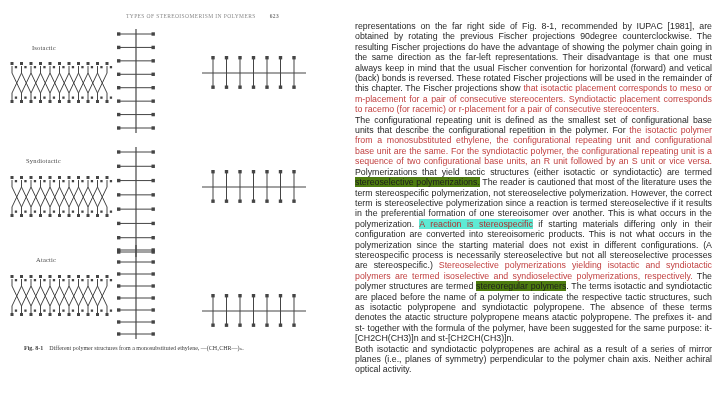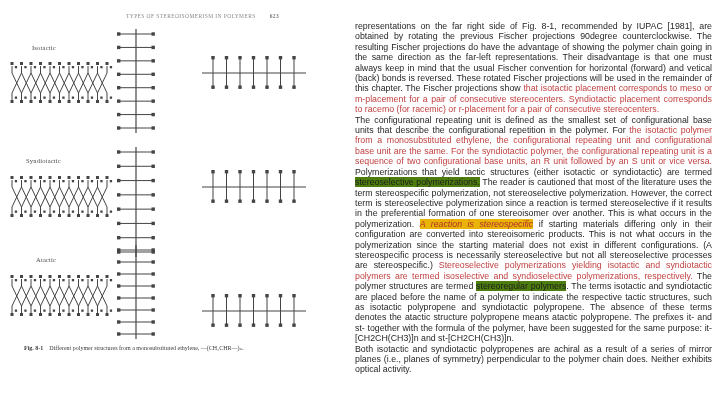--- a/index.html
+++ b/index.html
@@ -18,21 +18,21 @@
            font-family:"Liberation Serif","DejaVu Serif",serif;
            font-size:6px;color:#3c3c3c;white-space:nowrap;}
   .caption .cap-bold{font-weight:bold;margin-right:6px;}
   
   .right-page{position:absolute;left:355px;top:9px;width:357px;height:392px;margin-top:12px;}
   .para{margin:0;text-align:justify;font-size:8.8px;line-height:10.4px;
         color:#262626;letter-spacing:0px;}
   .seg-normal{color:#262626;}
   .seg-red{color:#c14040;}
   .seg-hl{background:#4d7c0f;color:#1e1e1e;}
-  .seg-hl-red{background:#eab308;color:#b03030;font-style:italic;}
+  .seg-hl-red{background:#5eead4;color:#b03030;}
 </style>
 </head>
 <body>
 
 <div class="screen">
 
   <div class="left-page">
 
     <div class="page-header">
       <span>TYPES OF STEREOISOMERISM IN POLYMERS</span><span class="pgnum">623</span>
@@ -462,16 +462,16 @@
       </svg>
 
     <div class="caption">
       <span class="cap-bold">Fig. 8-1</span><span>Different polymer structures from a monosubstituted ethylene, —(CH₂CHR—)ₙ.</span>
     </div>
   </div>
 
   <div class="right-page">
       <p class="para"><span class="seg-normal">representations on the far right side of Fig. 8-1, recommended by IUPAC [1981], are obtained by rotating the previous Fischer projections 90degree counterclockwise. The resulting Fischer projections do have the advantage of showing the polymer chain going in the same direction as the far-left representations. Their disadvantage is that one must always keep in mind that the usual Fischer convention for horizontal (forward) and vetical (back) bonds is reversed. These rotated Fischer projections will be used in the remainder of this chapter. The Fischer projections show </span><span class="seg-red">that isotactic placement corresponds to meso or m-placement for a pair of consecutive stereocenters. Syndiotactic placement corresponds to racemo (for racemic) or r-placement for a pair of consecutive stereocenters.</span></p>
       <p class="para"><span class="seg-normal">The configurational repeating unit is defined as the smallest set of configurational base units that describe the configurational repetition in the polymer. For </span><span class="seg-red">the isotactic polymer from a monosubstituted ethylene, the configurational repeating unit and configurational base unit are the same. For the syndiotactic polymer, the configurational repeating unit is a sequence of two configurational base units, an R unit followed by an S unit or vice versa.</span><span class="seg-normal"> Polymerizations that yield tactic structures (either isotactic or syndiotactic) are termed </span><span class="seg-hl">stereoselective polymerizations.</span><span class="seg-normal"> The reader is cautioned that most of the literature uses the term stereospecific polymerization, not stereoselective polymerization. However, the correct term is stereoselective polymerization since a reaction is termed stereoselective if it results in the preferential formation of one stereoisomer over another. This is what occurs in the polymerization. </span><span class="seg-hl-red">A reaction is stereospecific</span><span class="seg-normal"> if starting materials differing only in their configuration are converted into stereoisomeric products. This is not what occurs in the polymerization since the starting material does not exist in different configurations. (A stereospecific process is necessarily stereoselective but not all stereoselective processes are stereospecific.) </span><span class="seg-red">Stereoselective polymerizations yielding isotactic and syndiotactic polymers are termed isoselective and syndioselective polymerizations, respectively.</span><span class="seg-normal"> The polymer structures are termed </span><span class="seg-hl">stereoregular polymers</span><span class="seg-normal">. The terms isotactic and syndiotactic are placed before the name of a polymer to indicate the respective tactic structures, such as isotactic polypropene and syndiotactic polypropene. The absence of these terms denotes the atactic structure polypropene means atactic polypropene. The prefixes it- and st- together with the formula of the polymer, have been suggested for the same purpose: it-[CH2CH(CH3)]n and st-[CH2CH(CH3)]n.</span></p>
-      <p class="para"><span class="seg-normal">Both isotactic and syndiotactic polypropenes are achiral as a result of a series of mirror planes (i.e., planes of symmetry) perpendicular to the polymer chain does. Neither exhibits optical activity.</span></p>
+      <p class="para"><span class="seg-normal">Both isotactic and syndiotactic polypropenes are achiral as a result of a series of mirror planes (i.e., planes of symmetry) perpendicular to the polymer chain axis. Neither achiral optical activity.</span></p>
     </div>
 
 </div>
 
 </body></html>

